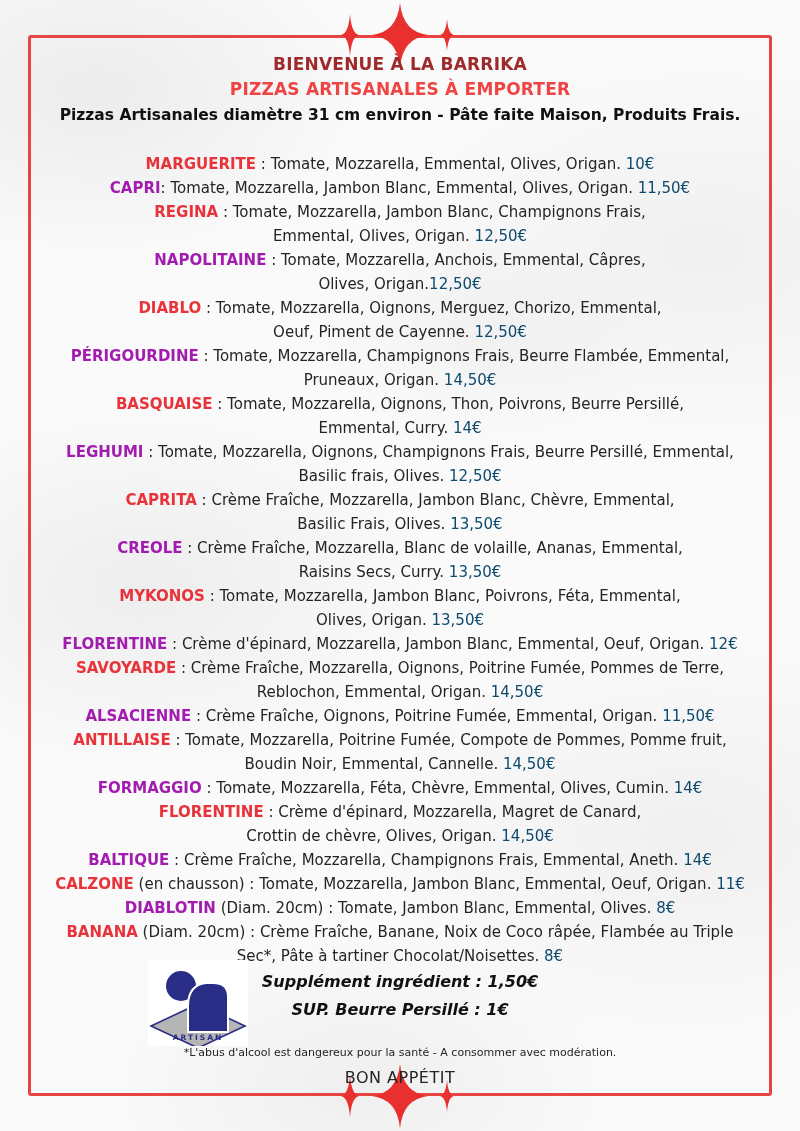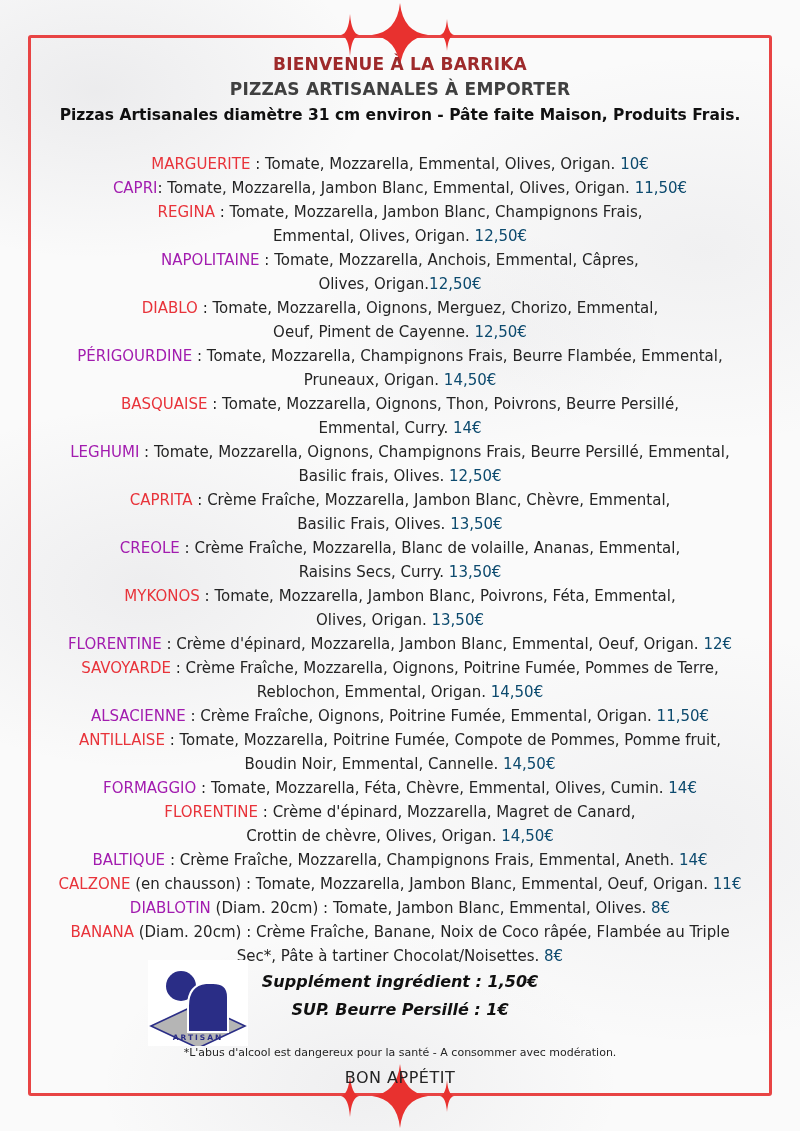--- a/index.html
+++ b/index.html
@@ -13,24 +13,24 @@
       radial-gradient(ellipse 450px 280px at 18% 52%, rgba(110,110,125,0.09), transparent 65%),
       radial-gradient(ellipse 520px 320px at 86% 74%, rgba(110,110,125,0.07), transparent 65%),
       radial-gradient(ellipse 400px 240px at 45% 96%, rgba(110,110,125,0.08), transparent 65%),
       radial-gradient(ellipse 260px 160px at 60% 30%, rgba(110,110,125,0.05), transparent 70%);
   }
   .frame{position:absolute;left:28px;top:35px;width:738px;height:1055px;
     border:3px solid #e84444;border-radius:3px;}
   .content{position:absolute;left:28px;top:38px;width:744px;text-align:center;
     box-sizing:border-box;padding:0 14px;}
   .title{margin:14px 0 0;font-size:17px;font-weight:bold;color:#9e2a2b;line-height:24px;letter-spacing:.2px;}
-  .subtitle{margin:0;font-size:17px;font-weight:bold;color:#404040;line-height:26px;letter-spacing:.2px;}
+  .subtitle{margin:0;font-size:17px;font-weight:bold;color:#ef4444;line-height:26px;letter-spacing:.2px;}
   .tagline{margin:0 0 24px;font-size:15.5px;font-weight:bold;color:#101010;line-height:26px;}
   .item{margin:0;font-size:15px;line-height:24px;color:#242424;}
-  .nm{font-weight:normal;}
+  .nm{font-weight:bold;}
   .nm.bright{color:#e8333a;}
   .nm.dark{color:#a21caf;}
   .sep{color:#242424;}
   .price{font-weight:normal;color:#0c4a6e;}
   .supplement{margin:0;font-size:16px;line-height:28px;font-weight:bold;font-style:italic;color:#101010;}
   .disclaimer{margin:16px 0 0;font-size:11px;line-height:25px;color:#242424;}
   .closing{margin:0;font-size:16px;line-height:25px;color:#242424;letter-spacing:.5px;}
   .sparkle{position:absolute;left:320px;width:160px;height:70px;}
   .sparkle.top{top:0;}
   .sparkle.bottom{top:1061px;}

